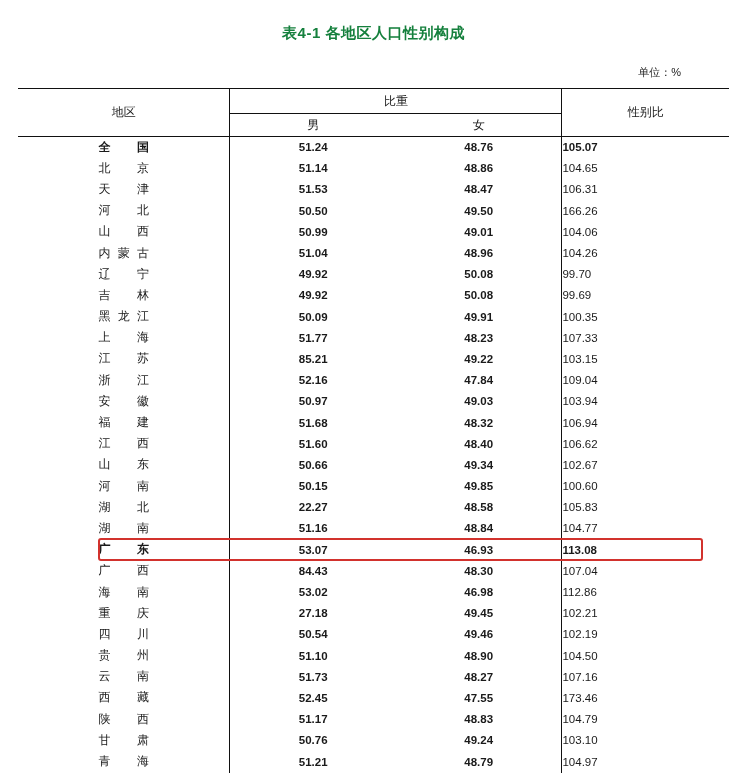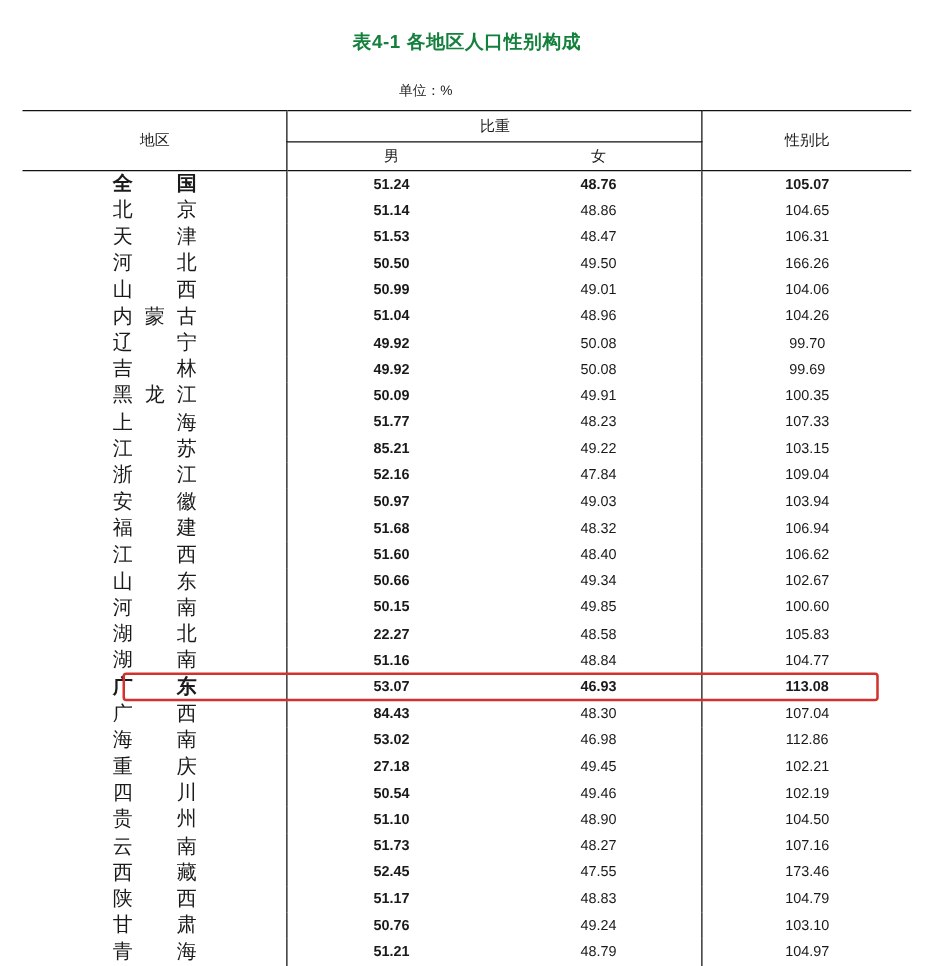--- a/index.html
+++ b/index.html
@@ -24,21 +24,21 @@
   }
   .title {
     text-align: center;
     font-size: 15px;
     font-weight: bold;
     color: #15803d;
     padding-top: 24px;
     letter-spacing: 0.5px;
   }
   .unit {
-    text-align: center;
+    text-align: right;
     font-size: 11px;
     color: #222;
     padding-right: 66px;
     padding-top: 22px;
   }
   .table-wrap {
     margin: 8px 18px 0 18px;
     position: relative;
   }
   table.data {
@@ -67,46 +67,46 @@
     font-size: 12px;
     text-align: center;
     vertical-align: middle;
   }
   .col-sep {
     border-left: 0.8px solid #111;
     font-weight: bold;
   }
   .col-sep-r {
     border-right: 0.8px solid #111;
+    font-weight: bold;
   }
   .region-cell {
     width: 212px;
     text-align: center;
     padding: 0;
   }
   .val-cell {
     width: 166px;
     text-align: center;
   }
   .ratio-cell {
     width: 167px;
-    text-align: center;
   }
   tbody tr {
     height: 21.2px;
   }
   tbody td {
     vertical-align: middle;
   }
   .region-name {
     display: inline-block;
     width: 4.2em;
     text-align: justify;
     text-align-last: justify;
-    font-size: 16px;
+    font-size: 12px;
   }
   .bold-row td {
     font-weight: bold;
   }
   .bold-row .region-name {
     font-weight: bold;
   }
   .highlight-row td {
     font-weight: bold;
   }

